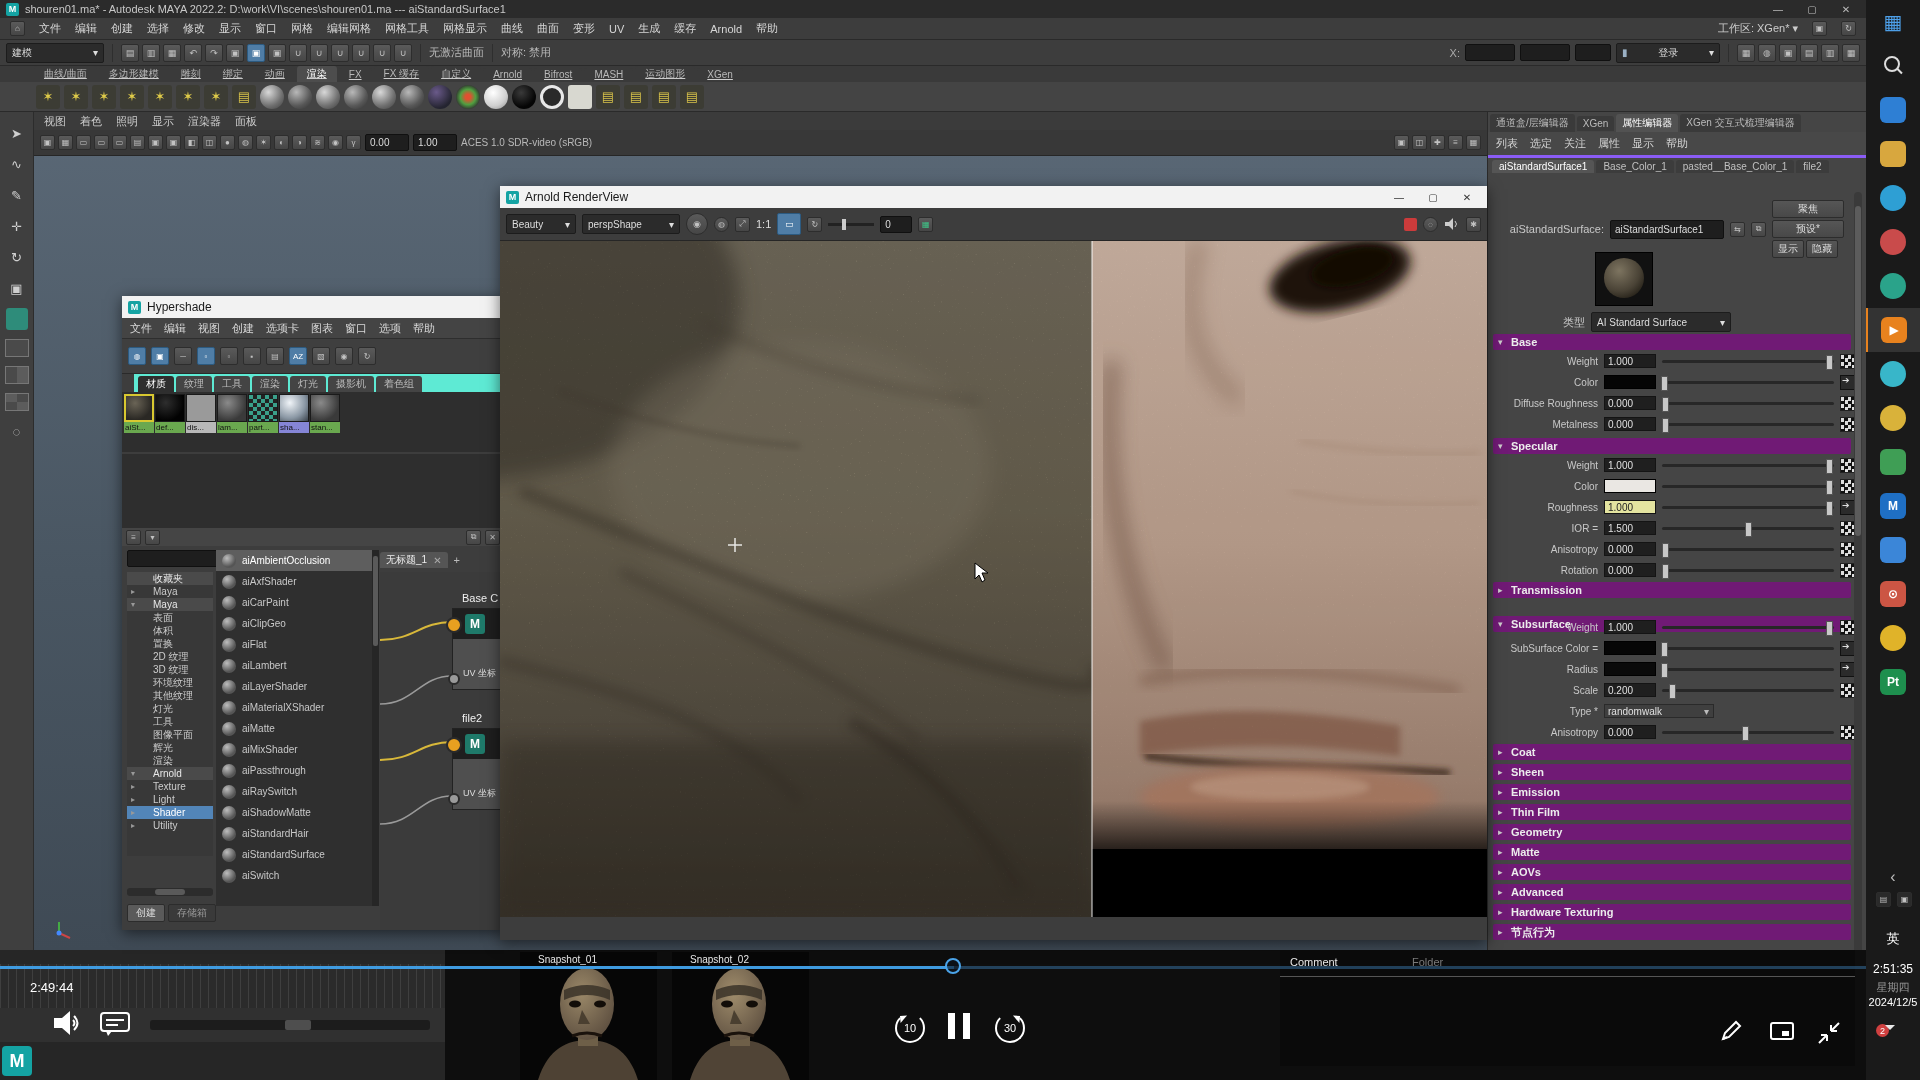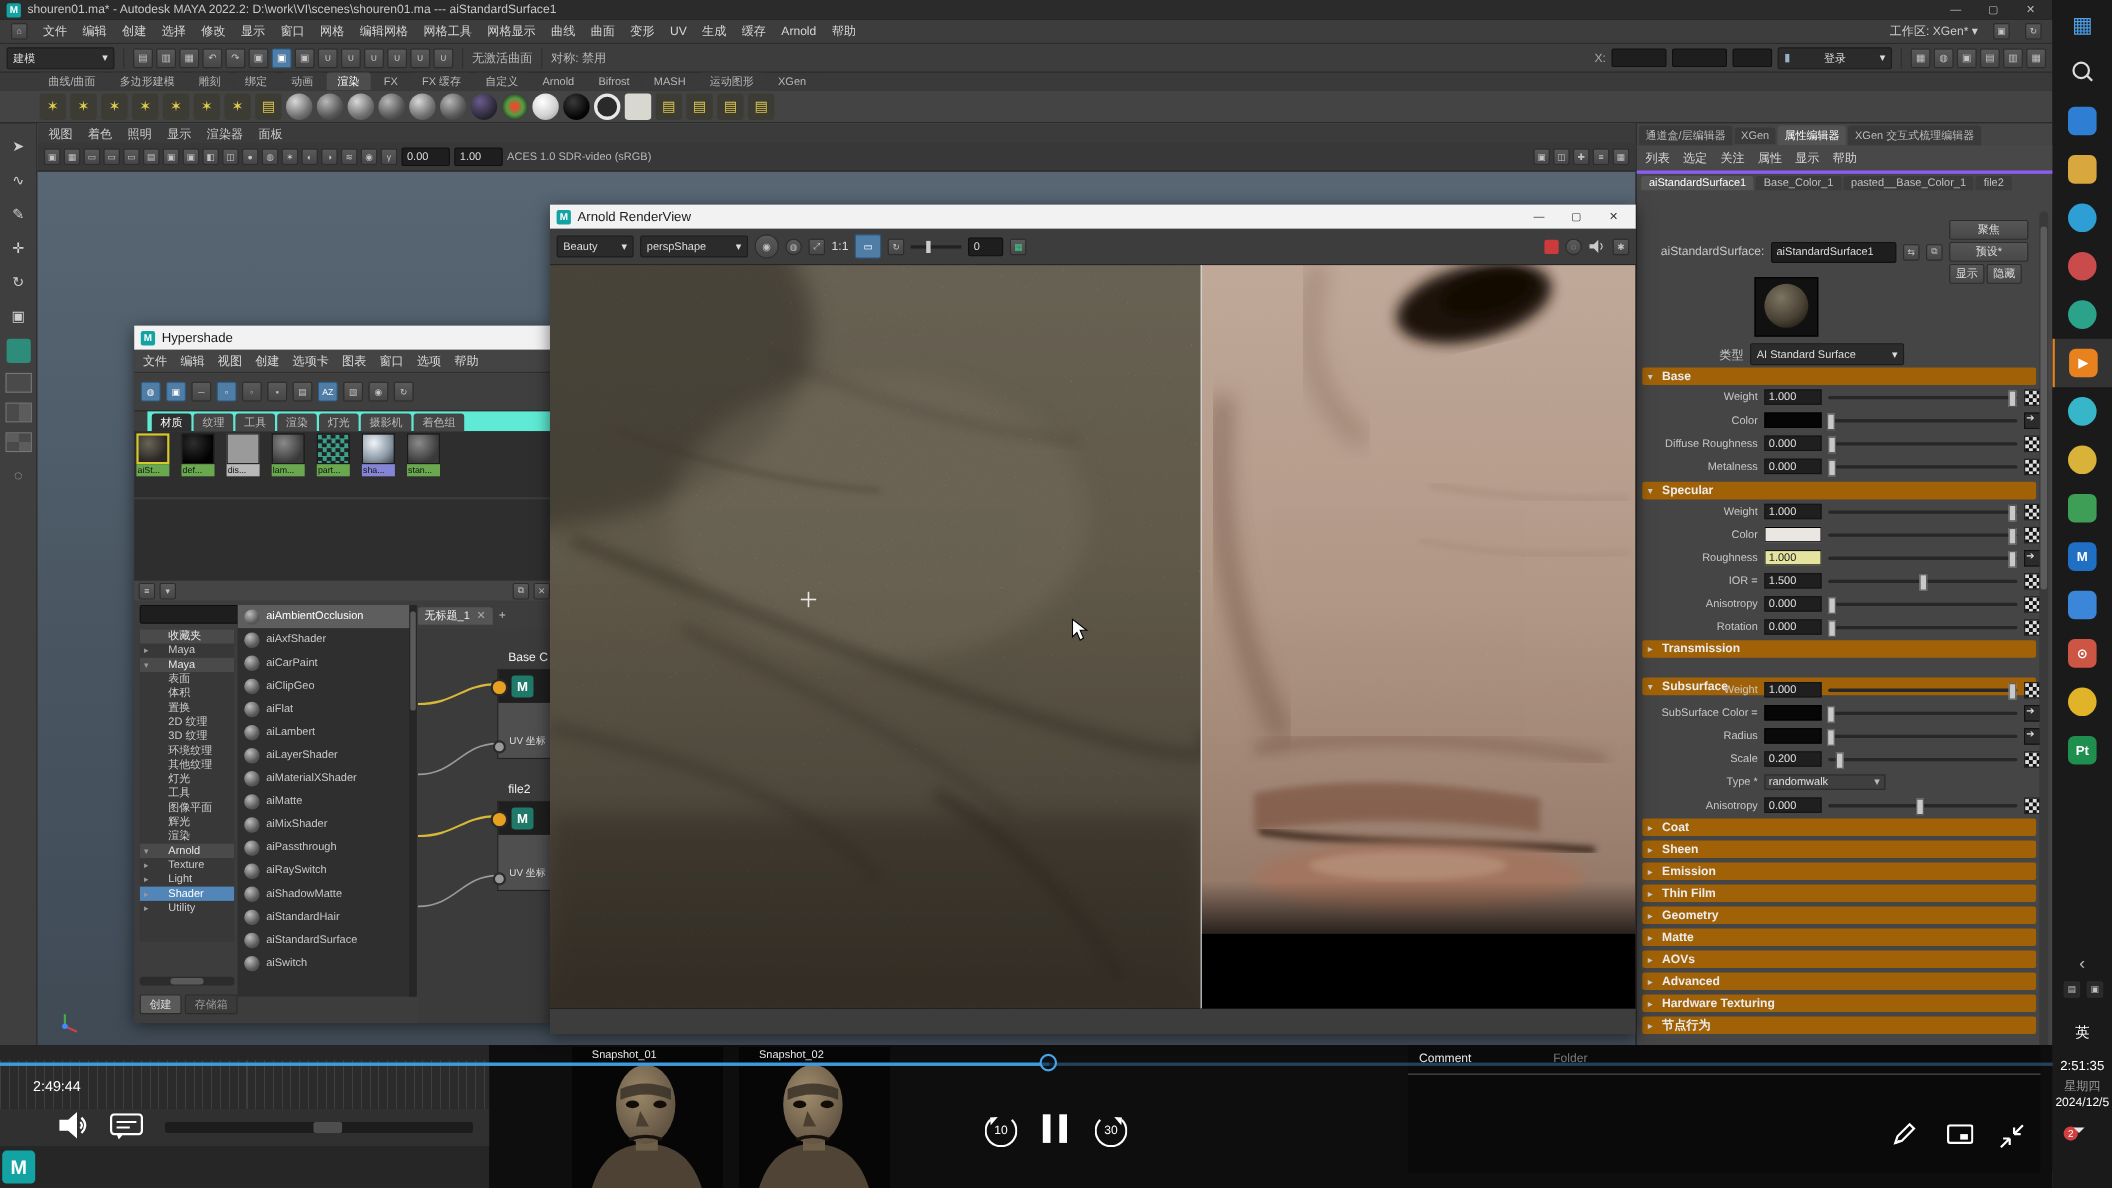--- a/index.html
+++ b/index.html
@@ -18,21 +18,21 @@
   
   .titlebar{left:0;top:0;width:1866px;height:18px;background:#2b2b2b;display:flex;align-items:center;gap:6px;padding:0 6px;box-sizing:border-box;}
   .mlogo{width:13px;height:13px;background:#14a3a3;border-radius:2px;color:#fff;font-size:9px;font-weight:bold;
          display:flex;align-items:center;justify-content:center;}
   .winbtn{width:28px;height:14px;color:#bbb;display:flex;align-items:center;justify-content:center;font-size:10px;}
   .menurow{left:0;top:18px;width:1866px;height:22px;background:#3d3d3d;display:flex;align-items:center;gap:14px;padding:0 10px;box-sizing:border-box;border-bottom:1px solid #2a2a2a;}
   .menurow span.mi{color:#d6d6d6;font-size:11px;}
   .statusrow{left:0;top:40px;width:1866px;height:26px;background:#3d3d3d;display:flex;align-items:center;gap:5px;padding:0 6px;box-sizing:border-box;border-bottom:1px solid #2a2a2a;}
   .dd{background:#2b2b2b;border:1px solid #1c1c1c;border-radius:2px;height:18px;display:flex;align-items:center;justify-content:space-between;padding:0 5px;gap:6px;font-size:10px;color:#ddd;}
   .vsep{width:1px;height:18px;background:#2e2e2e;margin:0 3px;}
-  .shelftabs{left:0;top:66px;width:1866px;height:16px;background:#3a3a3a;display:flex;gap:2px;align-items:flex-end;padding:0 0 0 34px;box-sizing:border-box;}
+  .shelftabs{left:0;top:66px;width:1866px;height:16px;background:#3a3a3a;display:flex;gap:2px;align-items:flex-end;padding:0 0 0 34px;box-sizing:border-box;text-decoration:underline;}
   .shelftab{padding:1px 10px;font-size:10px;color:#b8b8b8;background:#3a3a3a;border-radius:3px 3px 0 0;}
   .shelftab.active{background:#4d4d4d;color:#fff;}
   .shelficons{left:0;top:82px;width:1866px;height:30px;background:#444;display:flex;align-items:center;gap:4px;padding:0 0 0 36px;box-sizing:border-box;border-bottom:1px solid #2a2a2a;}
   .shicon{width:24px;height:24px;border-radius:3px;background:#3c3c34;display:flex;align-items:center;justify-content:center;font-size:13px;flex:0 0 auto;}
   .shicon.light::after{content:"✶";color:#e0cc4a;}
   .shicon.sphere{background:radial-gradient(circle at 35% 30%,#d8d8d8,#707070 60%,#3c3c3c);border-radius:50%;}
   .shicon.sphere2{background:radial-gradient(circle at 35% 30%,#b8b8b8,#585858 60%,#303030);border-radius:50%;}
   .shicon.darkball{background:radial-gradient(circle at 35% 30%,#6a5a8a,#242430 70%);border-radius:50%;}
   .shicon.rainbow{background:radial-gradient(circle,#e05030 15%,#50a040 45%,#303030 75%);border-radius:50%;}
   .shicon.whiteball{background:radial-gradient(circle at 38% 32%,#fff,#cfcfcf 60%,#8a8a8a);border-radius:50%;}
@@ -93,21 +93,21 @@
   
   .aepanel{left:1487px;top:112px;width:379px;height:968px;background:#454545;border-left:1px solid #2a2a2a;box-sizing:border-box;}
   .aetabs{display:flex;gap:2px;padding:2px 2px 0 2px;}
   .aetab{font-size:10px;color:#bbb;background:#3a3a3a;padding:2px 6px;border-radius:3px 3px 0 0;white-space:nowrap;}
   .aetab.active{background:#525252;color:#fff;}
   .aemenus{display:flex;gap:12px;padding:4px 8px;font-size:11px;color:#d5d5d5;background:#484848;border-bottom:3px solid #8b5cf6;}
   .nodetabs{display:flex;gap:2px;padding:2px 4px;}
   .nodetab{font-size:10px;color:#c0c0c0;background:#3c3c3c;padding:1px 7px;border-radius:3px 3px 0 0;white-space:nowrap;}
   .nodetab.active{background:#555;color:#fff;}
   .aebtn{background:linear-gradient(#565656,#484848);border:1px solid #2c2c2c;border-radius:2px;color:#ddd;font-size:10px;height:16px;display:flex;align-items:center;justify-content:center;padding:0 8px;}
-  .sechead{position:absolute;left:5px;width:358px;height:16px;background:#a16207;border-radius:2px;color:#ececec;font-weight:bold;font-size:11px;line-height:16px;padding-left:18px;box-sizing:border-box;}
+  .sechead{position:absolute;left:5px;width:358px;height:16px;background:#701a75;border-radius:2px;color:#ececec;font-weight:bold;font-size:11px;line-height:16px;padding-left:18px;box-sizing:border-box;}
   .sechead::before{content:"▾";position:absolute;left:5px;color:#ccc;font-size:9px;}
   .sechead.closed::before{content:"▸";}
   .arow{position:absolute;left:5px;width:362px;height:18px;display:flex;align-items:center;gap:6px;}
   .alabel{width:105px;text-align:right;color:#c8c8c8;font-size:10px;white-space:nowrap;overflow:hidden;flex:0 0 auto;}
   .avalue{width:52px;height:14px;background:#1f1f1f;border:1px solid #141414;color:#e0e0e0;font-size:10px;line-height:14px;padding-left:3px;flex:0 0 auto;box-sizing:border-box;overflow:hidden;white-space:nowrap;}
   .avalue.keyed{background:#e4e4a0;color:#222;}
   .avalue.swatch{border:1px solid #000;}
   .avalue.select{width:110px;background:#3f3f3f;border:1px solid #2a2a2a;position:relative;}
   .avalue.select::after{content:"▾";position:absolute;right:4px;color:#bbb;}
   .aslider{--fill:0%;flex:1;height:3px;background:#272727;border-radius:2px;position:relative;}
@@ -537,21 +537,21 @@
     <span class="hstab active">材质</span>
         <span class="hstab">纹理</span>
         <span class="hstab">工具</span>
         <span class="hstab">渲染</span>
         <span class="hstab">灯光</span>
         <span class="hstab">摄影机</span>
         <span class="hstab">着色组</span>
       </span>
   </div>
   <div class="swatchstrip" style="height:56px;">
-    <span class="row" style="gap:11px;align-items:flex-start;">
+    <span class="row" style="gap:1px;align-items:flex-start;">
 
         <span class="swcell sel">
           <span class="swthumb" style="display:block"></span>
           <span class="swlabel" style="display:block">aiSt...</span>
         </span>
 
         <span class="swcell">
           <span class="swthumb black" style="display:block"></span>
           <span class="swlabel" style="display:block">def...</span>
         </span>

